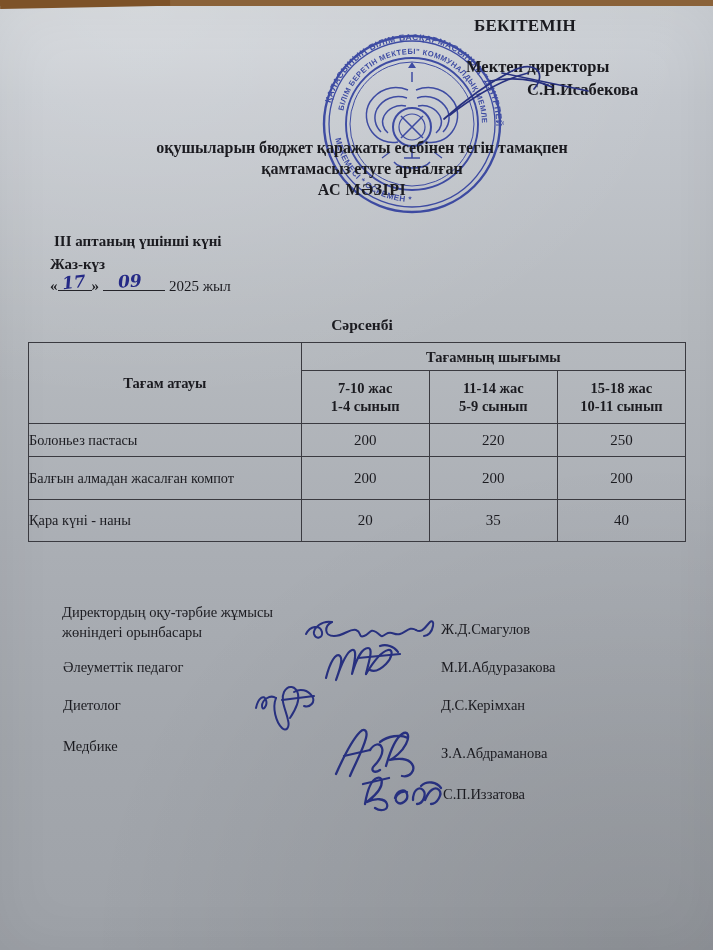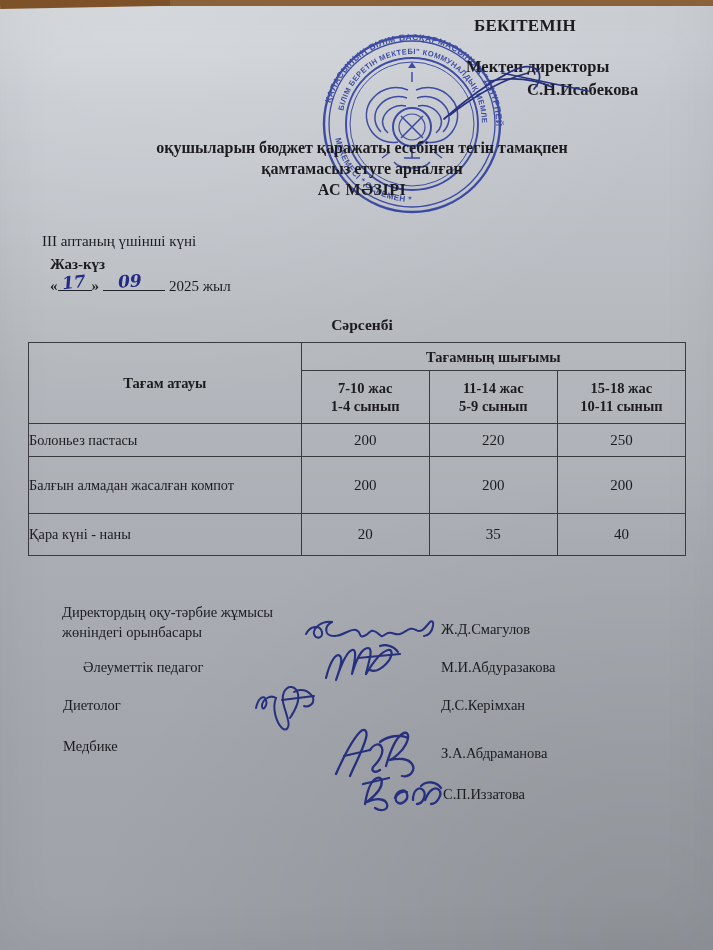--- a/index.html
+++ b/index.html
@@ -27,21 +27,21 @@
   .ink{color:#1b1b20;}
 
   
   .approve{position:absolute;left:474px;top:16px;font-weight:bold;font-size:17px;letter-spacing:.2px;}
   .approve-role{position:absolute;left:466px;top:57px;font-weight:bold;font-size:16.5px;}
   .approve-name{position:absolute;left:527px;top:80px;font-weight:bold;font-size:16.5px;}
 
   .title{position:absolute;left:92px;top:137px;width:540px;text-align:center;font-weight:bold;font-size:16px;line-height:21px;}
   .title .l4{letter-spacing:.5px;}
 
-  .week{position:absolute;left:42px;top:233px;font-weight:normal;font-size:15px;}
+  .week{position:absolute;left:54px;top:233px;font-weight:bold;font-size:15px;}
   .season{position:absolute;left:50px;top:256px;font-weight:bold;font-size:15px;}
   .dateline{position:absolute;left:50px;top:278px;font-size:15px;}
   .dateline .q{font-weight:bold;}
   .blank{display:inline-block;border-bottom:1.4px solid #24242a;vertical-align:baseline;}
   .b1{width:34px;}
   .b2{width:62px;margin:0 4px;}
 
   
   .hw{color:#252a86;font-family:"DejaVu Serif",serif;font-style:italic;font-weight:bold;}
   .hw-17{position:absolute;left:62px;top:272px;font-size:17px;transform:rotate(-6deg);}
@@ -54,30 +54,30 @@
   .tbl td,.tbl th{border:1.2px solid #3a3a40;padding:0;color:#1b1b20;}
   .tbl th{font-weight:bold;font-size:14.5px;text-align:center;line-height:18px;}
   .c-name{width:274px;}
   .c-age{width:128px;}
   .h-name{height:80px;}
   .h-out{height:26px;}
   .h-age{height:50px;}
   .rowname{font-size:14.3px;text-align:left;padding-left:7px;}
   .rowval{font-size:15px;text-align:center;}
   .r1{height:33px;}
-  .r2{height:57px;}
+  .r2{height:43px;}
   .r3{height:42px;}
 
   
   .sig{position:absolute;font-size:14.5px;}
   .s-name{left:441px;}
   .r-deputy1{top:604px;left:62px;}
   .r-deputy2{top:624px;left:62px;text-align:right;}
   .n-deputy{top:621px;}
-  .r-social{top:659px;left:63px;margin-left:20px;}
+  .r-social{top:659px;left:63px;}
   .n-social{top:659px;}
   .r-diet{top:697px;left:63px;}
   .n-diet{top:697px;}
   .r-nurse{top:738px;left:63px;}
   .n-nurse{top:745px;}
   .n-last{top:786px;left:443px;}
 
   
   .scr{position:absolute;stroke:#27307f;fill:none;stroke-linecap:round;stroke-linejoin:round;}
 </style>

